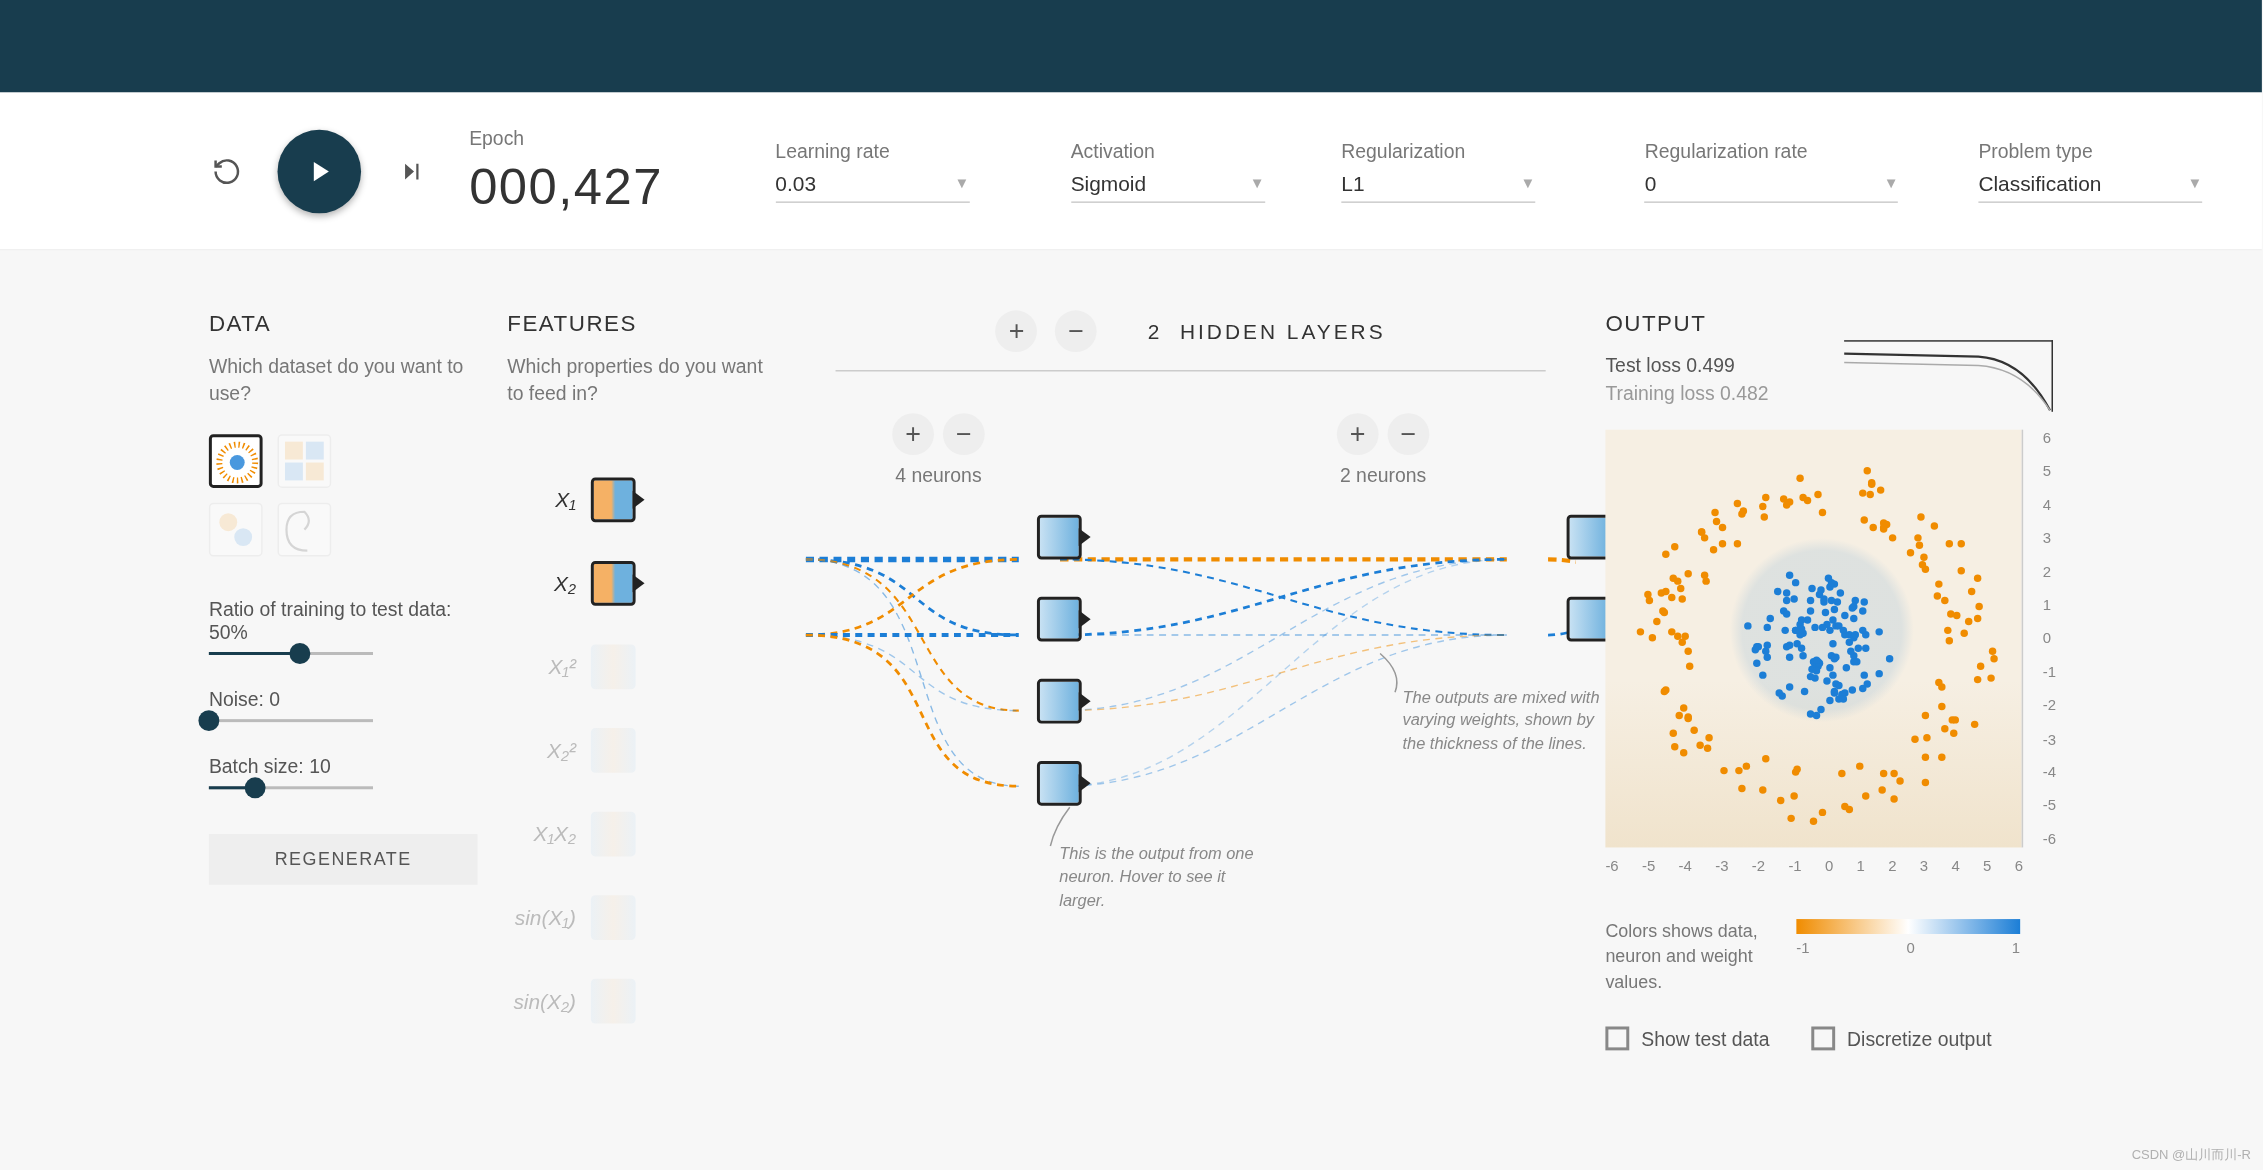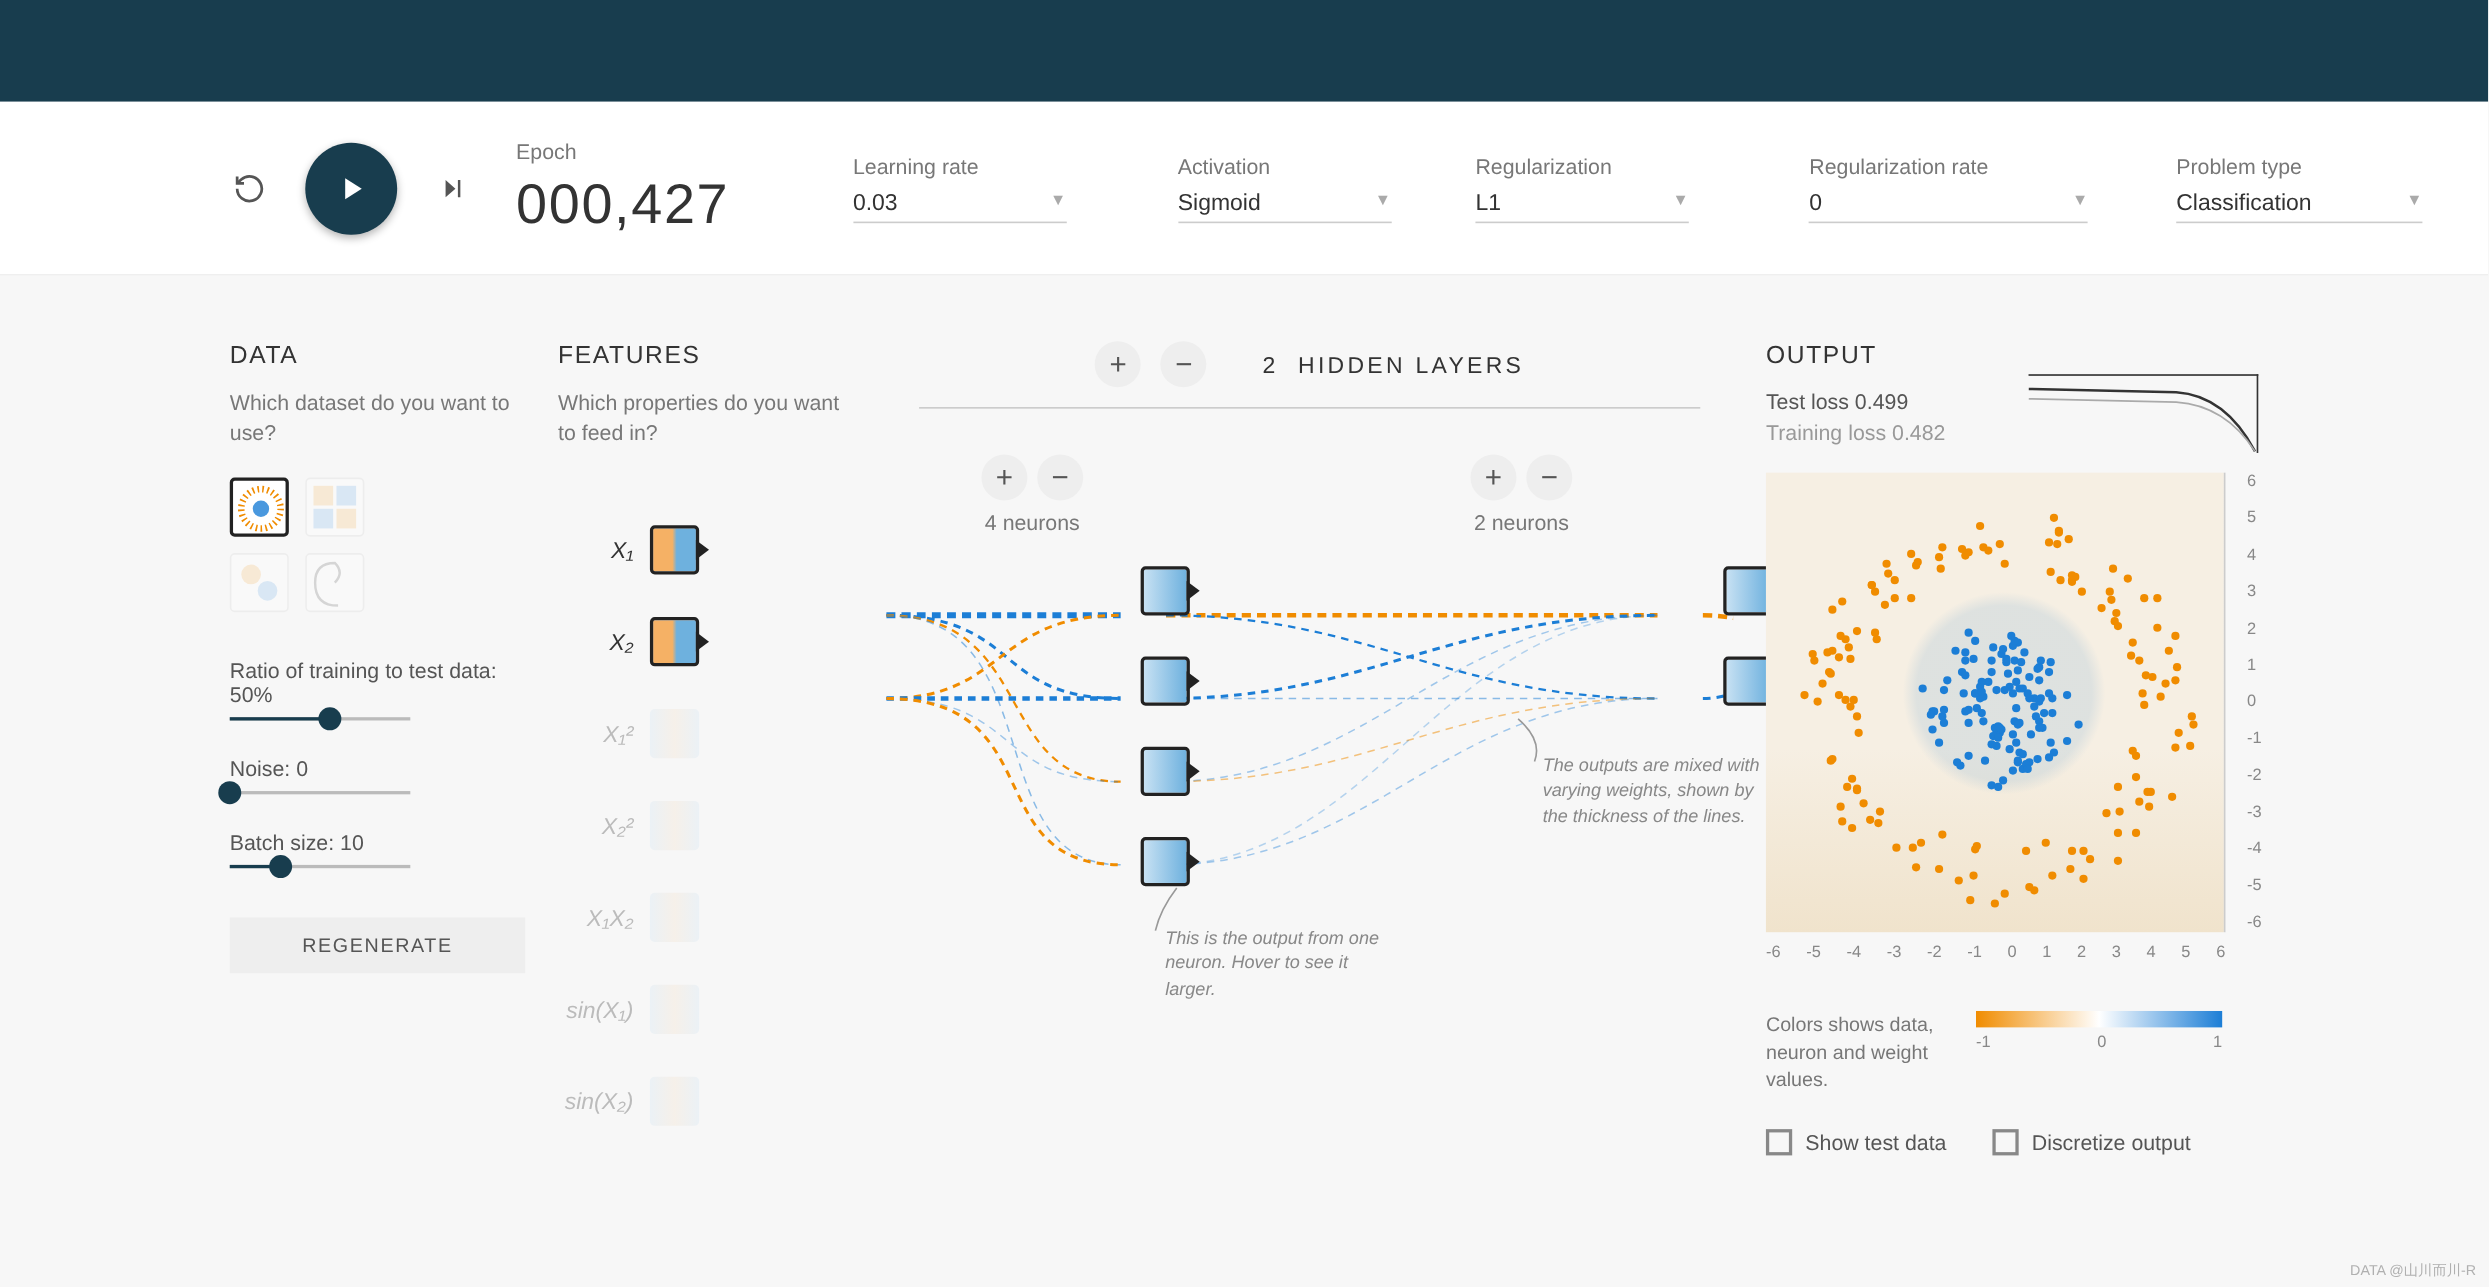--- a/index.html
+++ b/index.html
@@ -621,13 +621,13 @@
           </div>
       <div class="checkbox">
             <div class="checkbox-box"></div>
             <span>Discretize output</span>
           </div>
     </div>
   </div>
 </div>
 </div>
 
-<div class="watermark">DATA @山川而川-R</div>
+<div class="watermark">CSDN @山川而川-R</div>
 
 </body></html>

